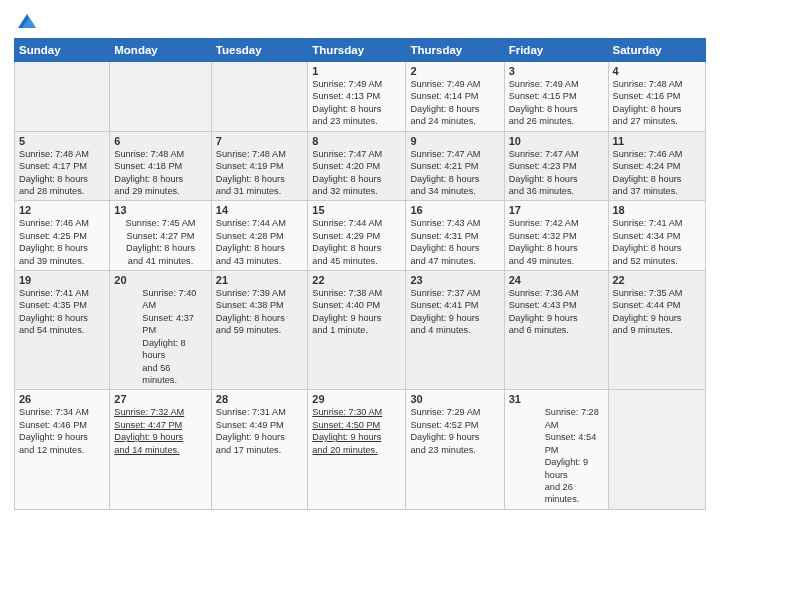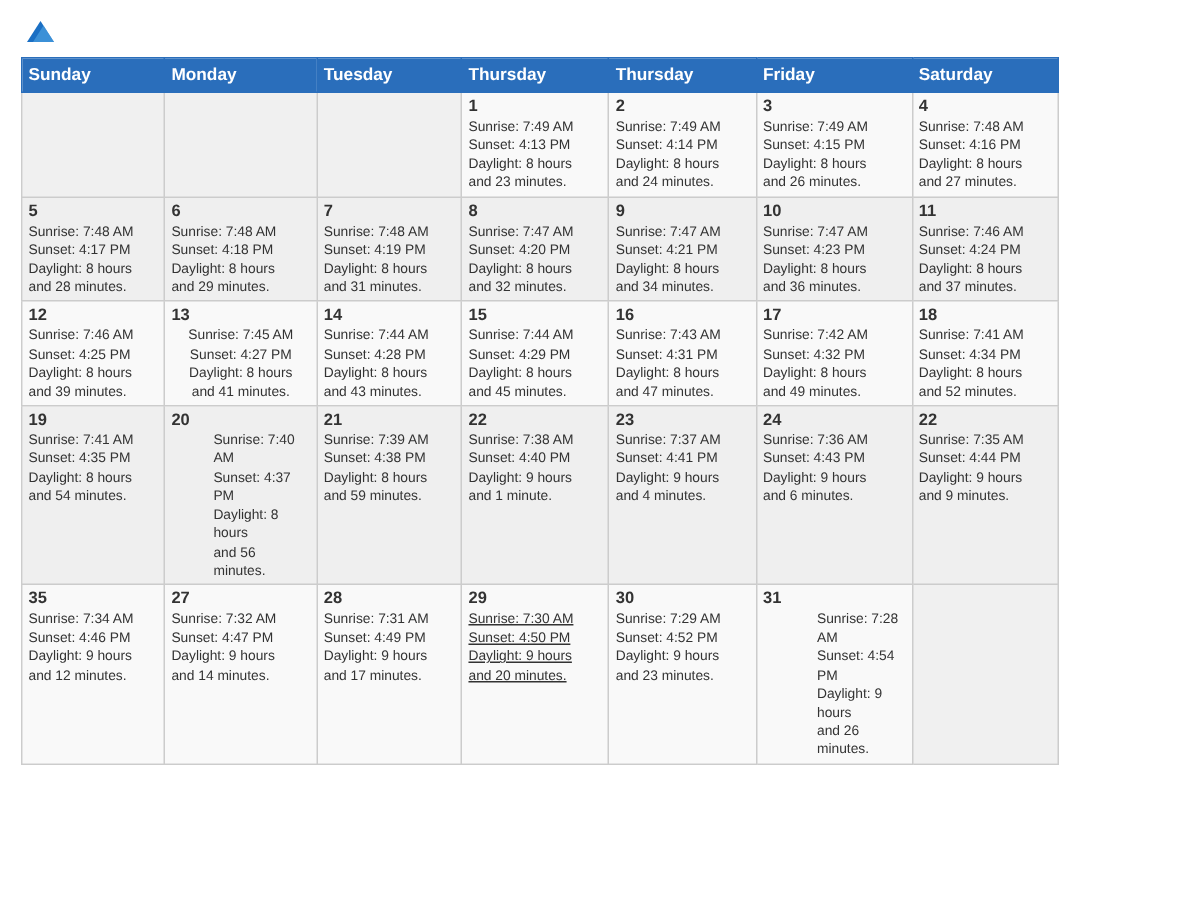--- a/index.html
+++ b/index.html
@@ -312,29 +312,29 @@
           <td>
             <span class="day-number">22</span>
             <div class="cell-content" style="white-space: pre-line;">Sunrise: 7:35 AM
 Sunset: 4:44 PM
 Daylight: 9 hours
 and 9 minutes.</div>
           </td>
         </tr>
         <tr>
           <td>
-            <span class="day-number">35</span>
+            <span class="day-number">26</span>
             <div class="cell-content" style="white-space: pre-line;">Sunrise: 7:34 AM
 Sunset: 4:46 PM
 Daylight: 9 hours
 and 12 minutes.</div>
           </td>
           <td>
             <span class="day-number">27</span>
-            <div class="cell-content" style="white-space: pre-line;">Sunrise: 7:32 AM
+            <div class="cell-content" style="white-space: pre-line; text-decoration: underline;">Sunrise: 7:32 AM
 Sunset: 4:47 PM
 Daylight: 9 hours
 and 14 minutes.</div>
           </td>
           <td>
             <span class="day-number">28</span>
             <div class="cell-content" style="white-space: pre-line;">Sunrise: 7:31 AM
 Sunset: 4:49 PM
 Daylight: 9 hours
 and 17 minutes.</div>

